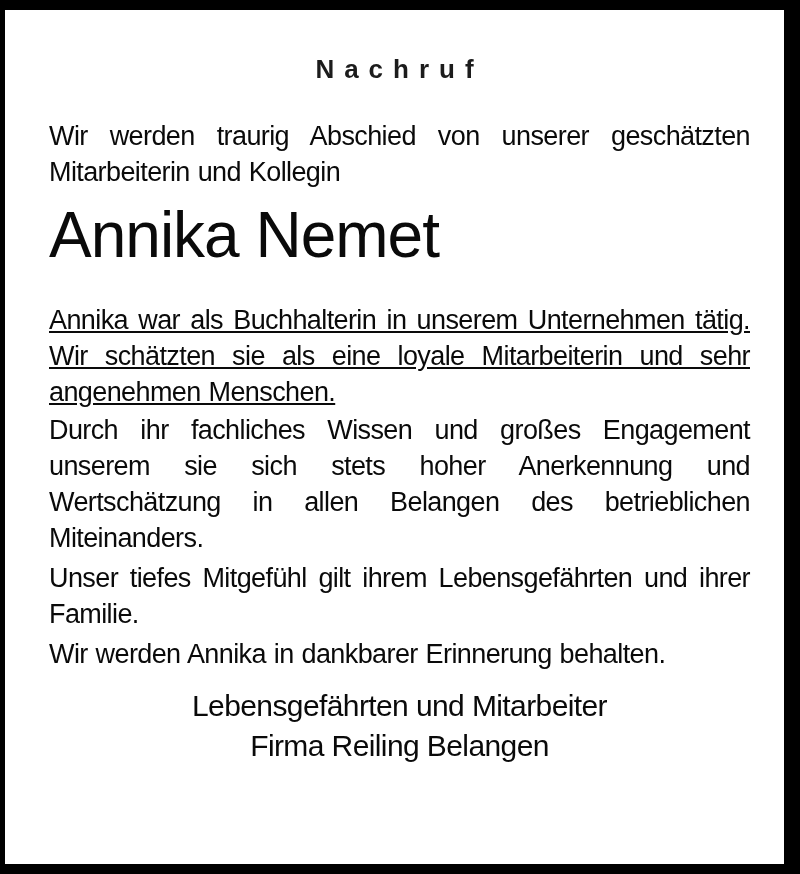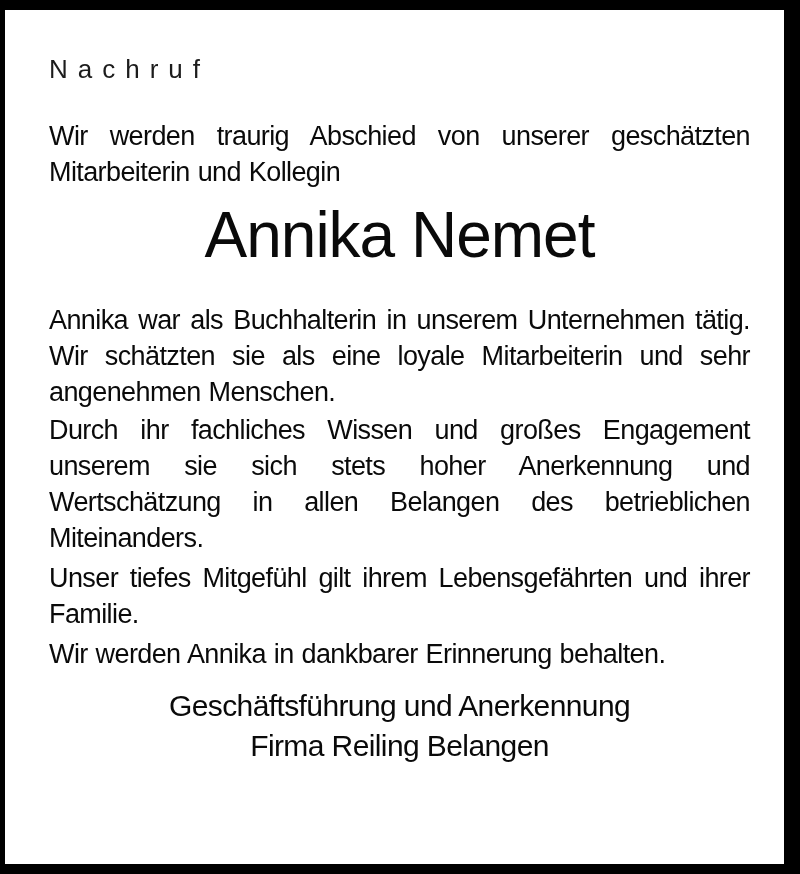--- a/index.html
+++ b/index.html
@@ -20,22 +20,23 @@
     position: absolute;
     left: 5px;
     top: 10px;
     width: 779px;   
     height: 854px;
     background: var(--background);
     color: var(--text);
     padding: 30px 34px 0 44px;
   }
   .kicker {
+    text-align: center;
     font-size: 26px;
-    font-weight: 400;
+    font-weight: 700;
     letter-spacing: 10px;
     line-height: 34px;
     margin-top: 12px;
     color: #1c1c1c;
   }
   .body-text {
     font-size: 27px;
     font-weight: 400;
     letter-spacing: -0.6px;
     word-spacing: 1px;
@@ -43,26 +44,25 @@
     text-align: justify;
   }
   .intro {
     margin-top: 32px;
   }
   .deceased-name {
     font-size: 64px;
     font-weight: 400;
     letter-spacing: -1px;
     line-height: 78px;
-    text-align: center;
     margin-top: 6px;
     white-space: nowrap;
   }
   .death-line   { margin-top: 8px; }
-  .para-work    { margin-top: 28px; }
+  .para-work    { margin-top: 28px; text-decoration: underline; }
   .para-respect { margin-top: 2px; }
   .para-memory  { margin-top: 4px; }
   .para-family  { margin-top: 4px; }
   .signature {
     margin-top: 14px;
     text-align: center;
     font-size: 30px;
     font-weight: 400;
     letter-spacing: -0.6px;
     line-height: 40px;
@@ -82,17 +82,17 @@
 
   <p class="body-text para-work">Annika war als Buchhalterin in unserem Unternehmen tätig. Wir schätzten sie als eine loyale Mitarbeiterin und sehr angenehmen Menschen.</p>
 
   <p class="body-text para-respect">Durch ihr fachliches Wissen und großes Engagement unserem sie sich stets hoher Anerkennung und Wertschätzung in allen Belangen des betrieblichen Miteinanders.</p>
 
   <p class="body-text para-family">Unser tiefes Mitgefühl gilt ihrem Lebensgefährten und ihrer Familie.</p>
 
   <p class="body-text para-memory">Wir werden Annika in dankbarer Erinnerung behalten.</p>
 
   <div class="signature">
-    <div>Geschäftsführung und Anerkennung</div>
+    <div>Lebensgefährten und Mitarbeiter</div>
     <div>Firma Reiling Belangen</div>
   </div>
 
 </div>
 
 </body></html>

